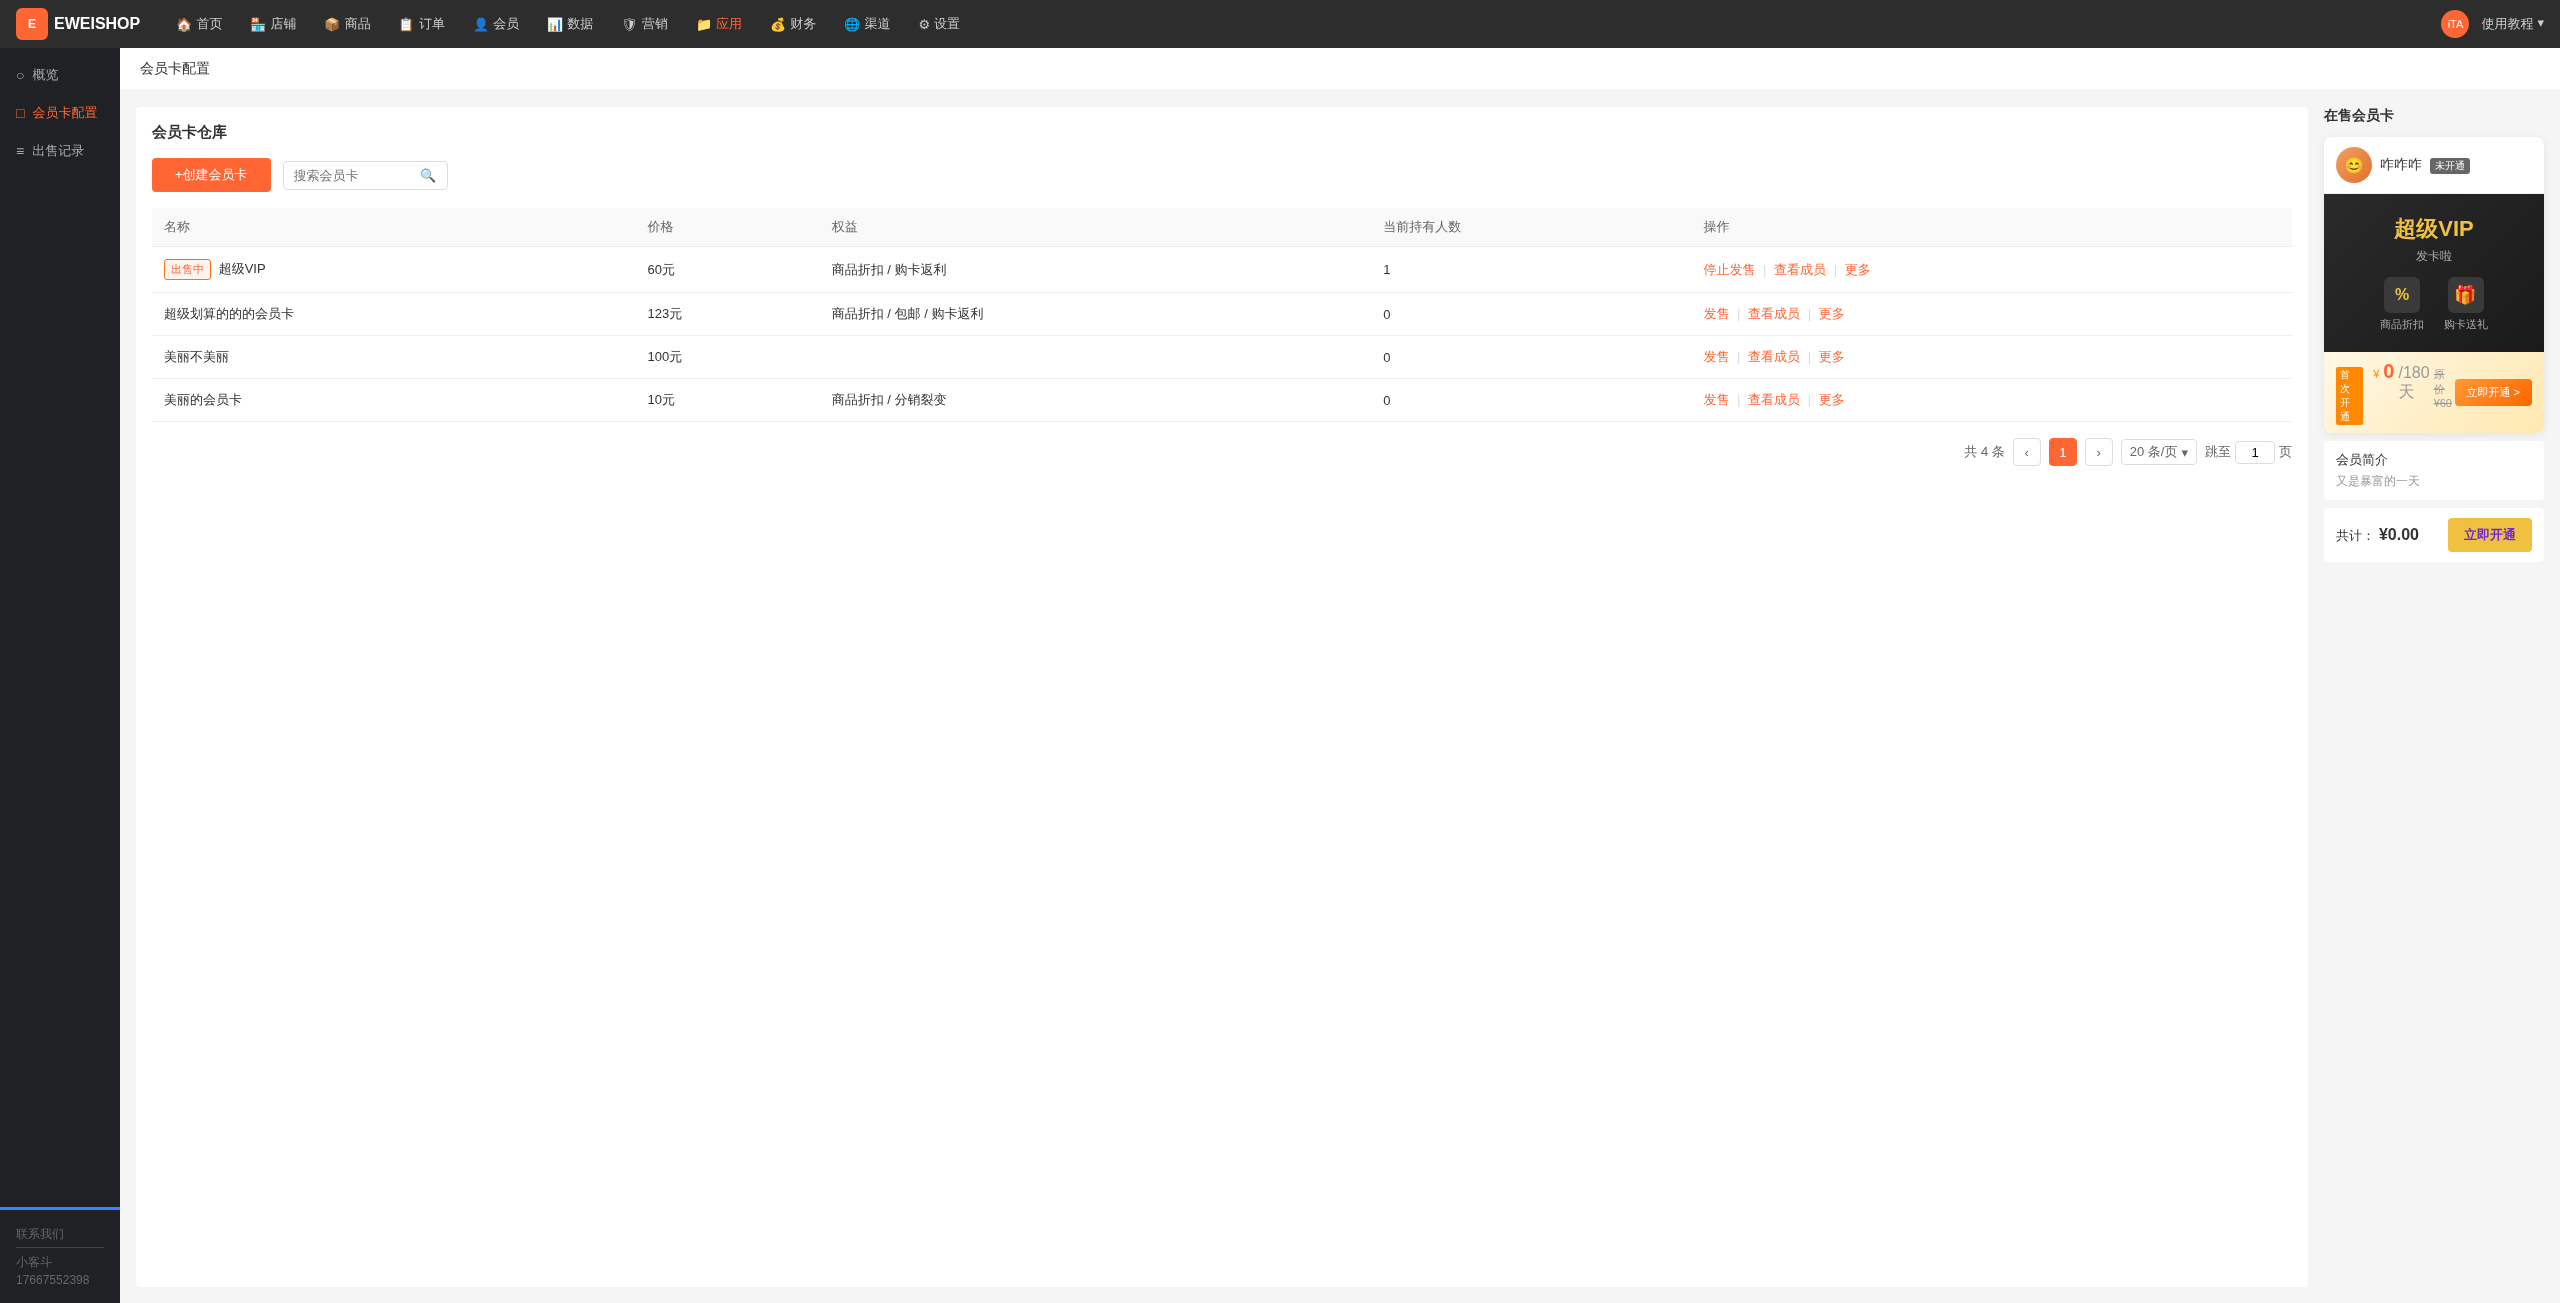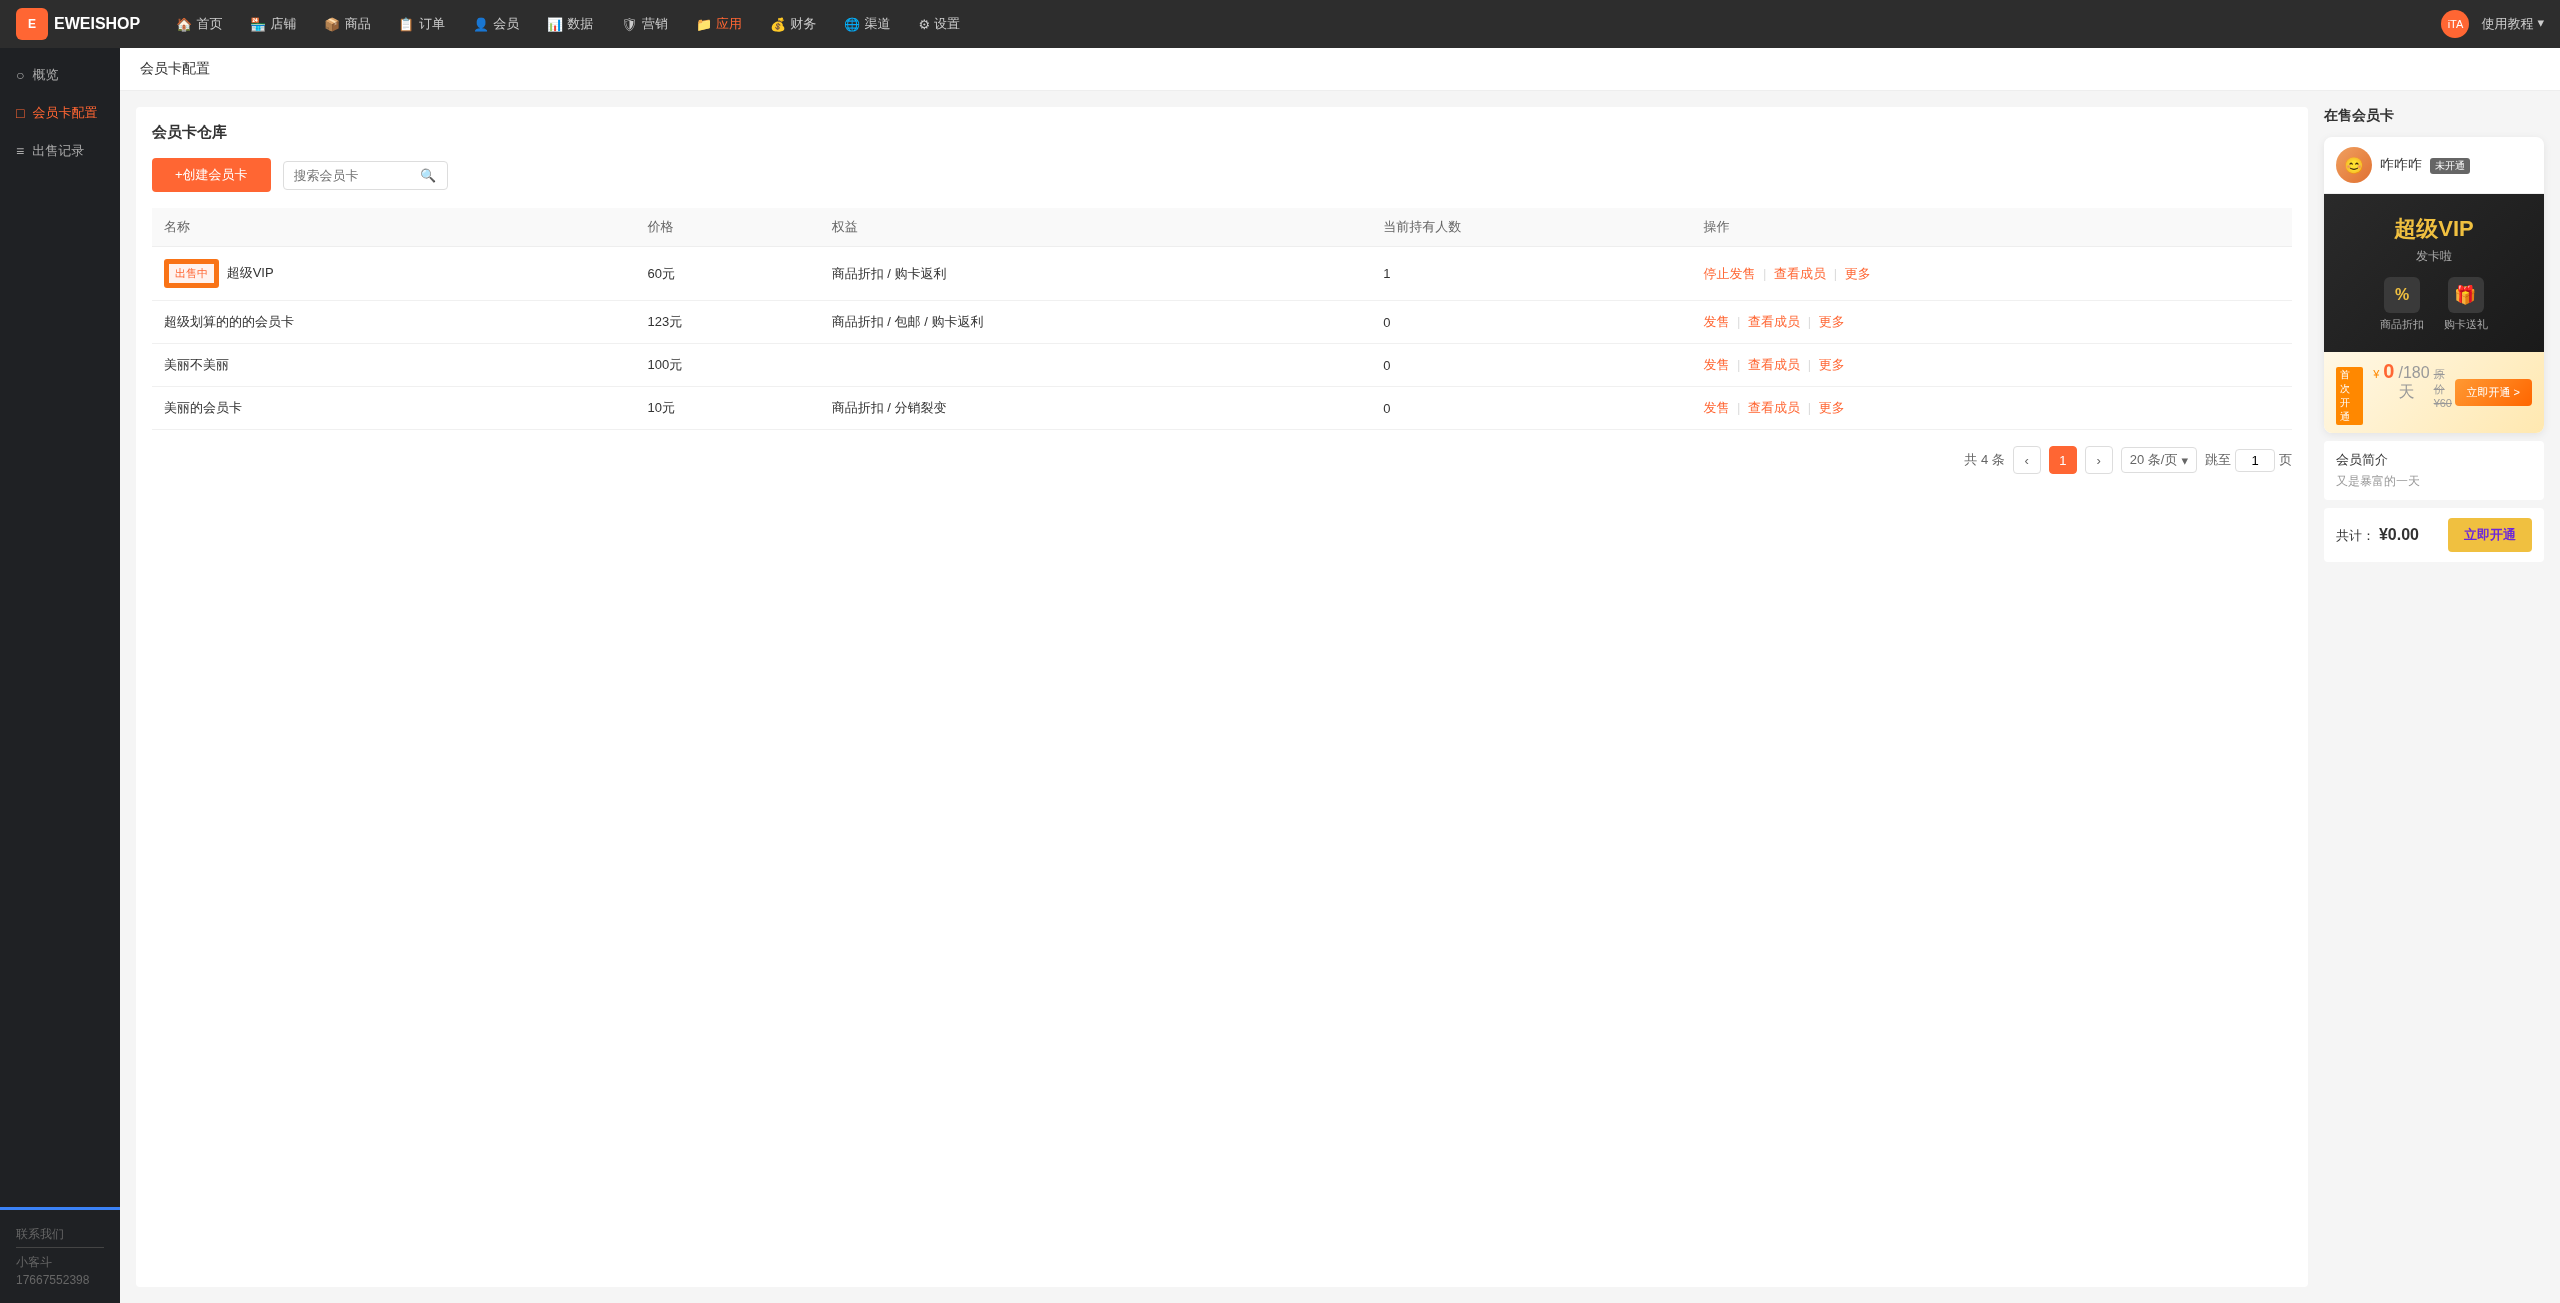--- a/index.html
+++ b/index.html
@@ -214,21 +214,21 @@
     .status-badge {
       display: inline-block;
       padding: 2px 6px;
       border-radius: 3px;
       font-size: 11px;
       margin-right: 4px;
     }
     .status-selling {
       background: #fff3ef;
       color: #ff6633;
-      border: 5px solid #f97316;
+      border: 1px solid #f97316;
     }
     .action-link {
       color: #ff6633;
       cursor: pointer;
       font-size: 13px;
     }
     .action-sep {
       color: #ddd;
       margin: 0 4px;
     }

